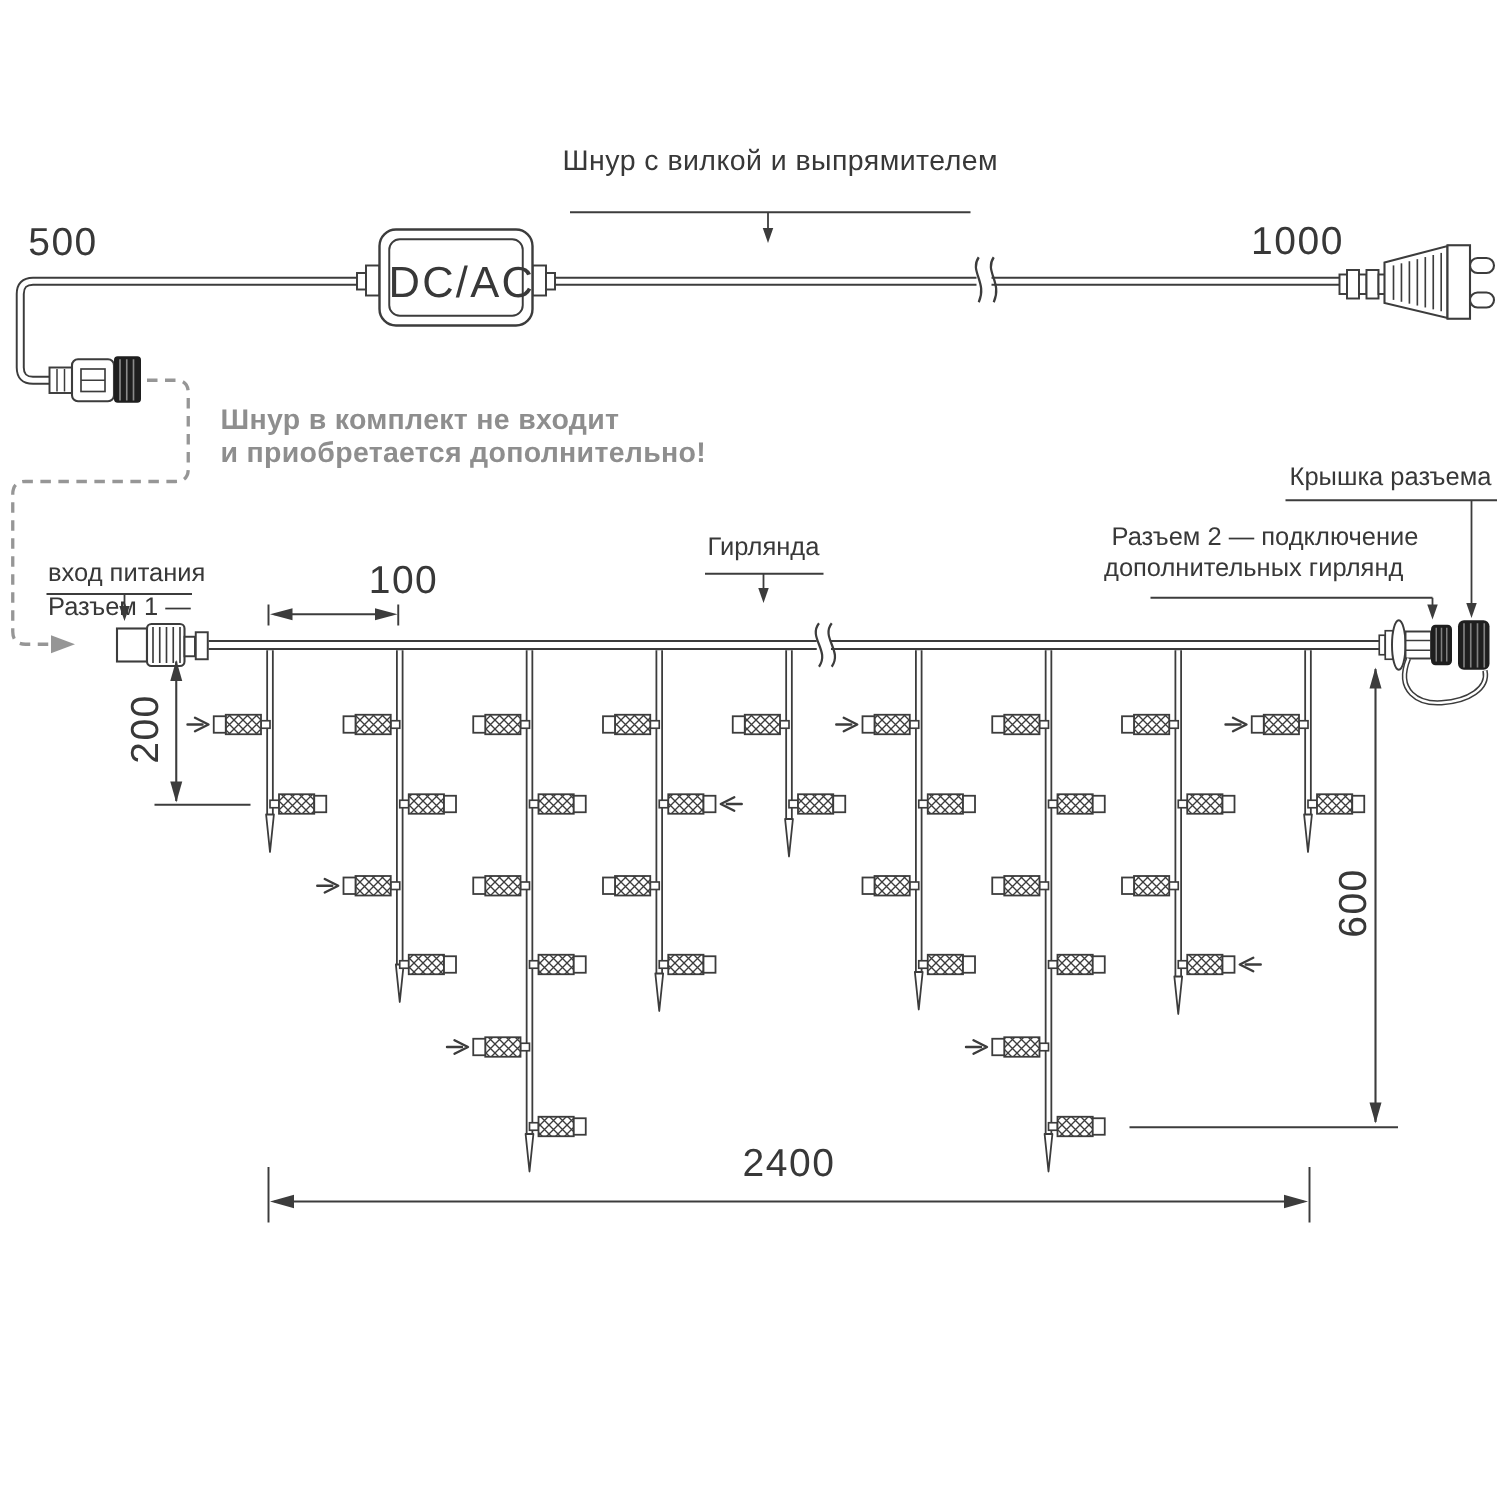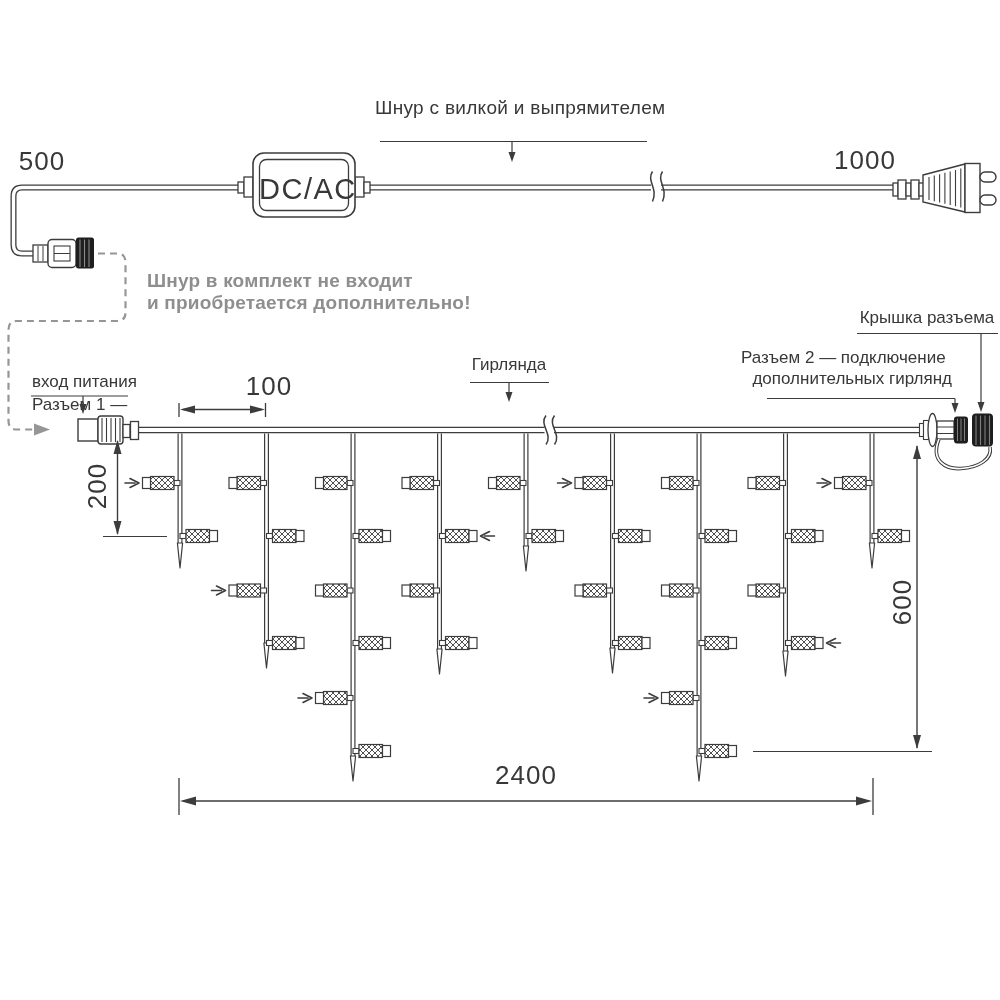--- a/index.html
+++ b/index.html
@@ -279,21 +279,21 @@
 
   <div class="txt note" style="left:147px;top:270px;">Шнур в комплект не входит</div>
   <div class="txt note" style="left:147px;top:292px;">и приобретается дополнительно!</div>
 
   <div class="txt lbl" style="left:32px;top:350px;margin-top:44px;">Разъем 1 —</div>
   <div class="txt lbl" style="left:32px;top:371px;">вход питания</div>
 
   <div class="txt lbl" style="left:459px;top:354px;width:100px;text-align:center;">Гирлянда</div>
 
   <div class="txt lbl" style="left:741px;top:347px;width:240px;">Разъем 2 — подключение</div>
-  <div class="txt lbl" style="left:712px;top:368px;width:240px;text-align:right;">дополнительных гирлянд</div>
+  <div class="txt lbl" style="left:736px;top:368px;width:240px;text-align:left;">дополнительных гирлянд</div>
 
   <div class="txt lbl" style="left:857px;top:307px;width:140px;text-align:center;">Крышка разъема</div>
 
   <div class="txt num" style="left:204px;top:371px;width:52px;margin-left:39px;">100</div>
   <div class="txt num" style="left:486px;top:760px;width:80px;">2400</div>
   <div class="txt num rot" style="left:97px;top:486px;">200</div>
   <div class="txt num rot" style="left:902px;top:602px;">600</div>
 </div>
 
 </body></html>

